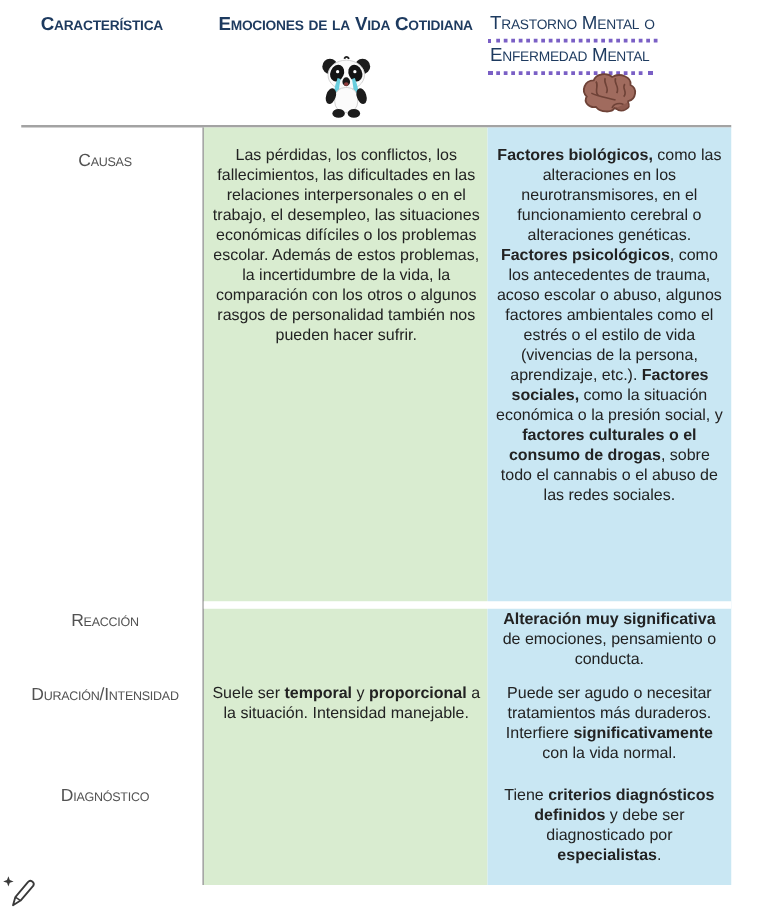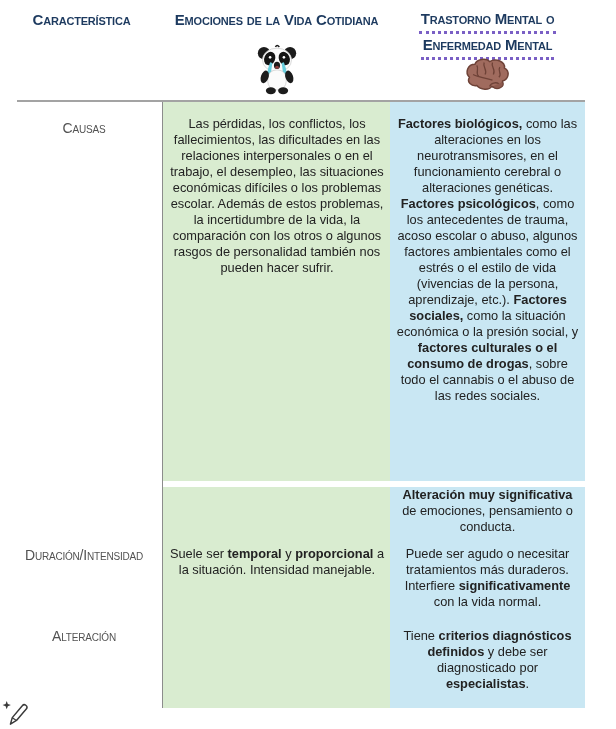--- a/index.html
+++ b/index.html
@@ -7,22 +7,22 @@
     position:relative;width:616px;height:729px;background:#fff;overflow:hidden;
     font-family:"Liberation Sans", sans-serif;color:var(--body-text,#222);padding-left:44px;
   }
   
   .hdr{
     font-weight:bold;font-variant:small-caps;letter-spacing:-0.2px;
     color:var(--header-text,#1d3a5f);font-size:15px;line-height:21px;text-align:center;
   }
   .hdr1{position:absolute;left:0;top:9px;width:163px;}
   .hdr2{position:absolute;left:163px;top:9px;width:227px;}
-  .hdr3wrap{position:absolute;left:390px;top:8px;width:195px;text-align:center;
-    font-weight:bold;font-variant:small-caps;letter-spacing:-0.2px;
+  .hdr3wrap{position:absolute;left:390px;top:8px;width:195px;text-align:left;
+    font-weight:normal;font-variant:small-caps;letter-spacing:-0.2px;
     color:var(--header-text,#1d3a5f);font-size:15px;line-height:22px;}
   .hdr3wrap .u{display:inline-block;border-bottom:3px dotted var(--underline,#7a5fc5);padding:0 2px 1px;}
   .icon-abs{position:absolute;}
   
   .rule-top{position:absolute;left:17px;top:100px;width:568px;height:2px;background:#a3a3a3;}
   .rule-vert{position:absolute;left:162px;top:102px;width:1px;height:606px;background:#8c8c8c;}
   .col-green{position:absolute;left:163px;top:102px;width:227px;height:606px;background:var(--everyday-bg,#d9ecd0);}
   .col-blue{position:absolute;left:390px;top:102px;width:195px;height:606px;background:var(--disorder-bg,#c9e7f3);}
   .row-sep{position:absolute;left:163px;top:481px;width:422px;height:6px;background:#ffffff;}
   
@@ -93,22 +93,23 @@
     <path d="M33 33 q4 4 9 1 q4 -2 2 -6" fill="#8e5a4e" stroke="#6e4237" stroke-width="1.3"></path>
   </svg>
 
   <div class="rule-top"></div>
   <div class="col-green"></div>
   <div class="col-blue"></div>
   <div class="rule-vert"></div>
   <div class="row-sep"></div>
 
   <div class="rowlabel lbl-causas">Causas</div>
+  <div class="rowlabel lbl-reaccion">Reacción</div>
   <div class="rowlabel lbl-duracion">Duración/Intensidad</div>
-  <div class="rowlabel lbl-diagnostico">Alteración</div>
+  <div class="rowlabel lbl-diagnostico">Diagnóstico</div>
 
   <div class="cell c-causas-g"><span>Las pérdidas, los conflictos, los fallecimientos, las dificultades en las relaciones interpersonales o en el trabajo, el desempleo, las situaciones económicas difíciles o los problemas escolar. Además de estos problemas, la incertidumbre de la vida, la comparación con los otros o algunos rasgos de personalidad también nos pueden hacer sufrir.</span></div>
   <div class="cell c-causas-b"><span class="b">Factores biológicos,</span><span> como las alteraciones en los neurotransmisores, en el funcionamiento cerebral o alteraciones genéticas. </span><span class="b">Factores psicológicos</span><span>, como los antecedentes de trauma, acoso escolar o abuso, algunos factores ambientales como el estrés o el estilo de vida (vivencias de la persona, aprendizaje, etc.). </span><span class="b">Factores sociales,</span><span> como la situación económica o la presión social, y </span><span class="b">factores culturales o el consumo de drogas</span><span>, sobre todo el cannabis o el abuso de las redes sociales.</span></div>
   <div class="cell c-reac-b"><span class="b">Alteración muy significativa</span><span> de emociones, pensamiento o conducta.</span></div>
   <div class="cell c-dur-b"><span>Puede ser agudo o necesitar tratamientos más duraderos. Interfiere </span><span class="b">significativamente</span><span> con la vida normal.</span></div>
   <div class="cell c-dur-g"><span>Suele ser </span><span class="b">temporal</span><span> y </span><span class="b">proporcional</span><span> a la situación. Intensidad manejable.</span></div>
   <div class="cell c-diag-b"><span>Tiene </span><span class="b">criterios diagnósticos definidos</span><span> y debe ser diagnosticado por </span><span class="b">especialistas</span><span>.</span></div>
 
   <svg class="pen" width="28" height="26" viewBox="0 0 30 28">
     <path d="M5 1 L6.2 4.3 L9.5 5.5 L6.2 6.7 L5 10 L3.8 6.7 L0.5 5.5 L3.8 4.3 Z" fill="#3a3a3a"></path>

